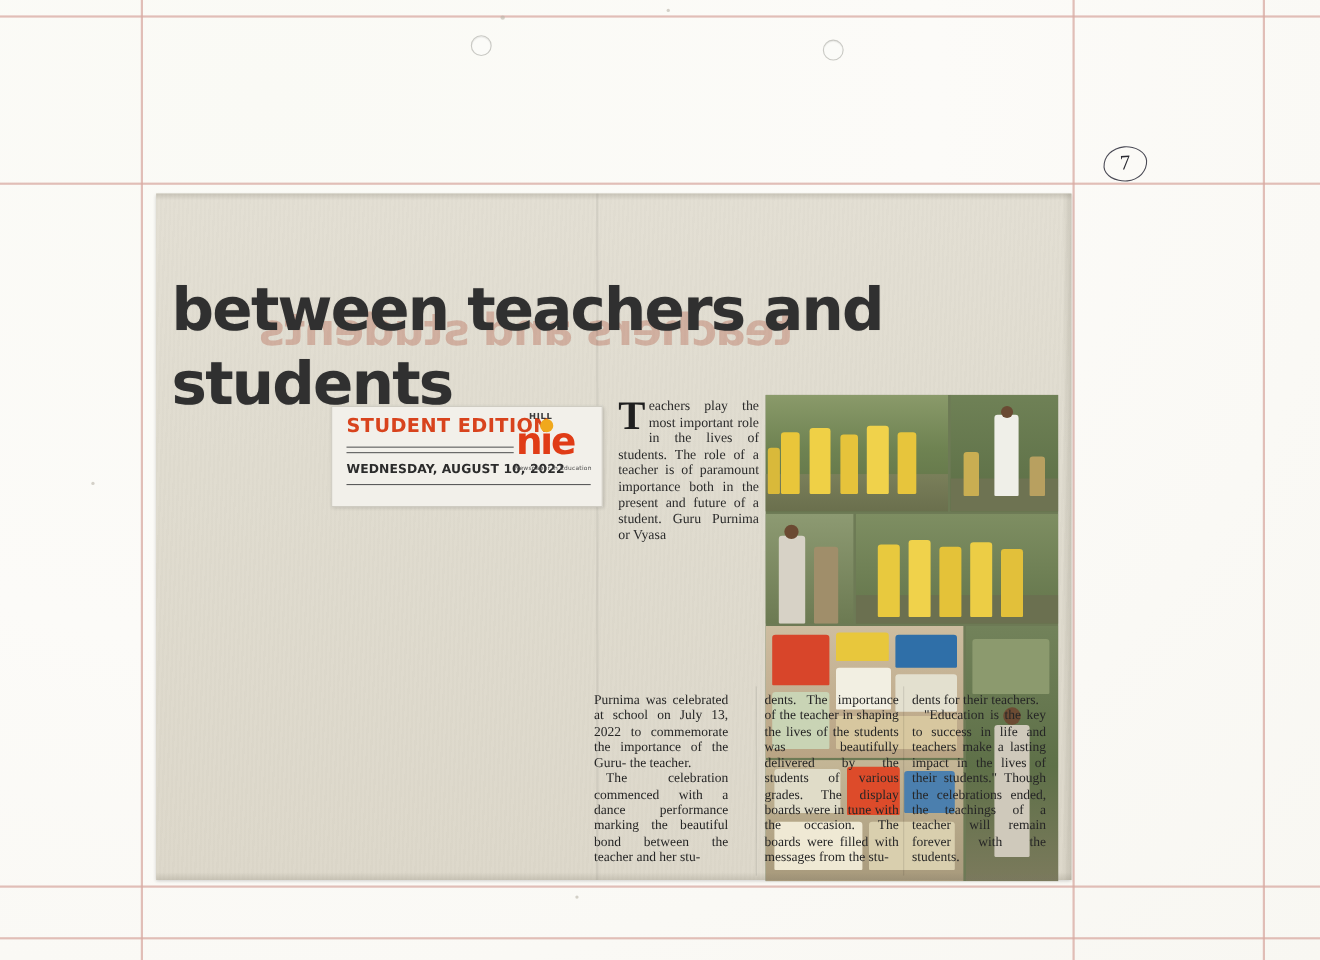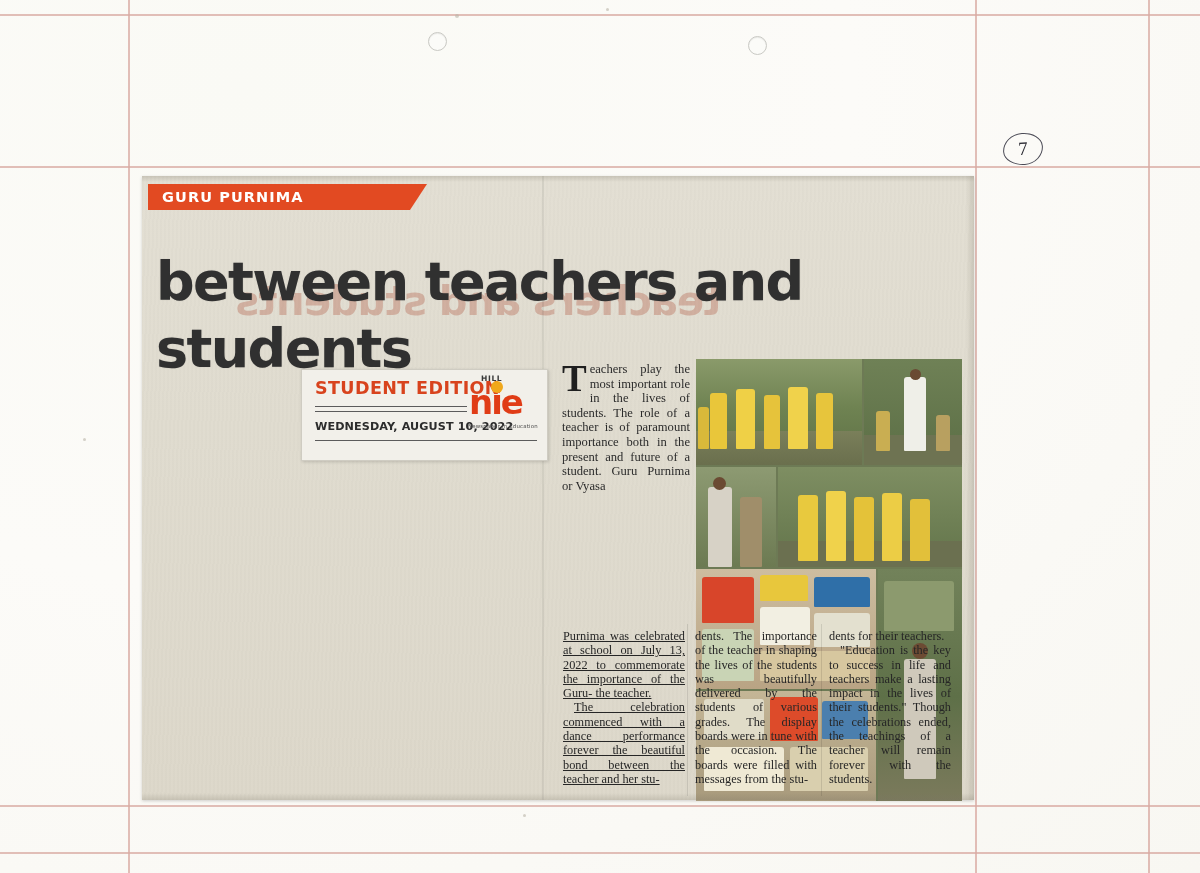--- a/index.html
+++ b/index.html
@@ -306,21 +306,21 @@
   .col {
     position: absolute;
     top: 453px;
     width: 122px;
     color: #262626;
     font-family: "Liberation Serif", serif;
     font-size: 12.3px;
     line-height: 14.3px;
     text-align: justify;
   }
-  #col-1 { left: 421px; text-decoration: underline; }
+  #col-1 { left: 398px; }
   #col-2 { left: 553px; }
   #col-3 { left: 687px; }
   .col p { margin: 0; }
   .col p + p { text-indent: 11px; }
 
   
   .col-rule {
     position: absolute;
     top: 448px;
     width: 1px;
@@ -375,23 +375,20 @@
     <div id="clipping-inner"></div>
     <div id="clip-texture"></div>
 
     <div id="ghost-print">
       <span>teachers and students</span>
       <span class="small">&nbsp;</span>
     </div>
 
     <div id="crease-1"></div>
 
-    <div id="kicker">
-      <span id="kicker-label">GURU PURNIMA</span>
-    </div>
 
     <h1 id="headline">
       <span>between teachers and students</span>
     </h1>
 
     <div id="masthead">
       <div id="masthead-title">STUDENT EDITION</div>
       <div id="masthead-rule-1"></div>
       <div id="masthead-rule-2"></div>
       <div id="masthead-date">WEDNESDAY, AUGUST 10, 2022</div>
@@ -476,21 +473,21 @@
         <div class="fig" style="left:8px;top:56px;width:80px;height:44px;background:#efe9d4;"></div>
         <div class="fig" style="left:94px;top:56px;width:78px;height:44px;background:#d9cfae;"></div>
       </div>
     </div>
 
     <div class="col-rule" style="left:545px;"></div>
     <div class="col-rule" style="left:679px;"></div>
 
     <div class="col" id="col-1">
       <p>Purnima was celebrated at school on July 13, 2022 to commemorate the importance of the Guru- the teacher.</p>
-      <p>The celebration commenced with a dance performance forever the beautiful bond between the teacher and her stu-</p>
+      <p>The celebration commenced with a dance performance marking the beautiful bond between the teacher and her stu-</p>
     </div>
 
     <div class="col" id="col-3">
       <p>dents for their teachers.</p>
       <p>"Education is the key to success in life and teachers make a lasting impact in the lives of their students." Though the celebrations ended, the teachings of a teacher will remain forever with the students.</p>
     </div>
 
     <div class="col" id="col-2">
       <p>dents. The importance of the teacher in shaping the lives of the students was beautifully delivered by the students of various grades. The display boards were in tune with the occasion. The boards were filled with messages from the stu-</p>
     </div>

